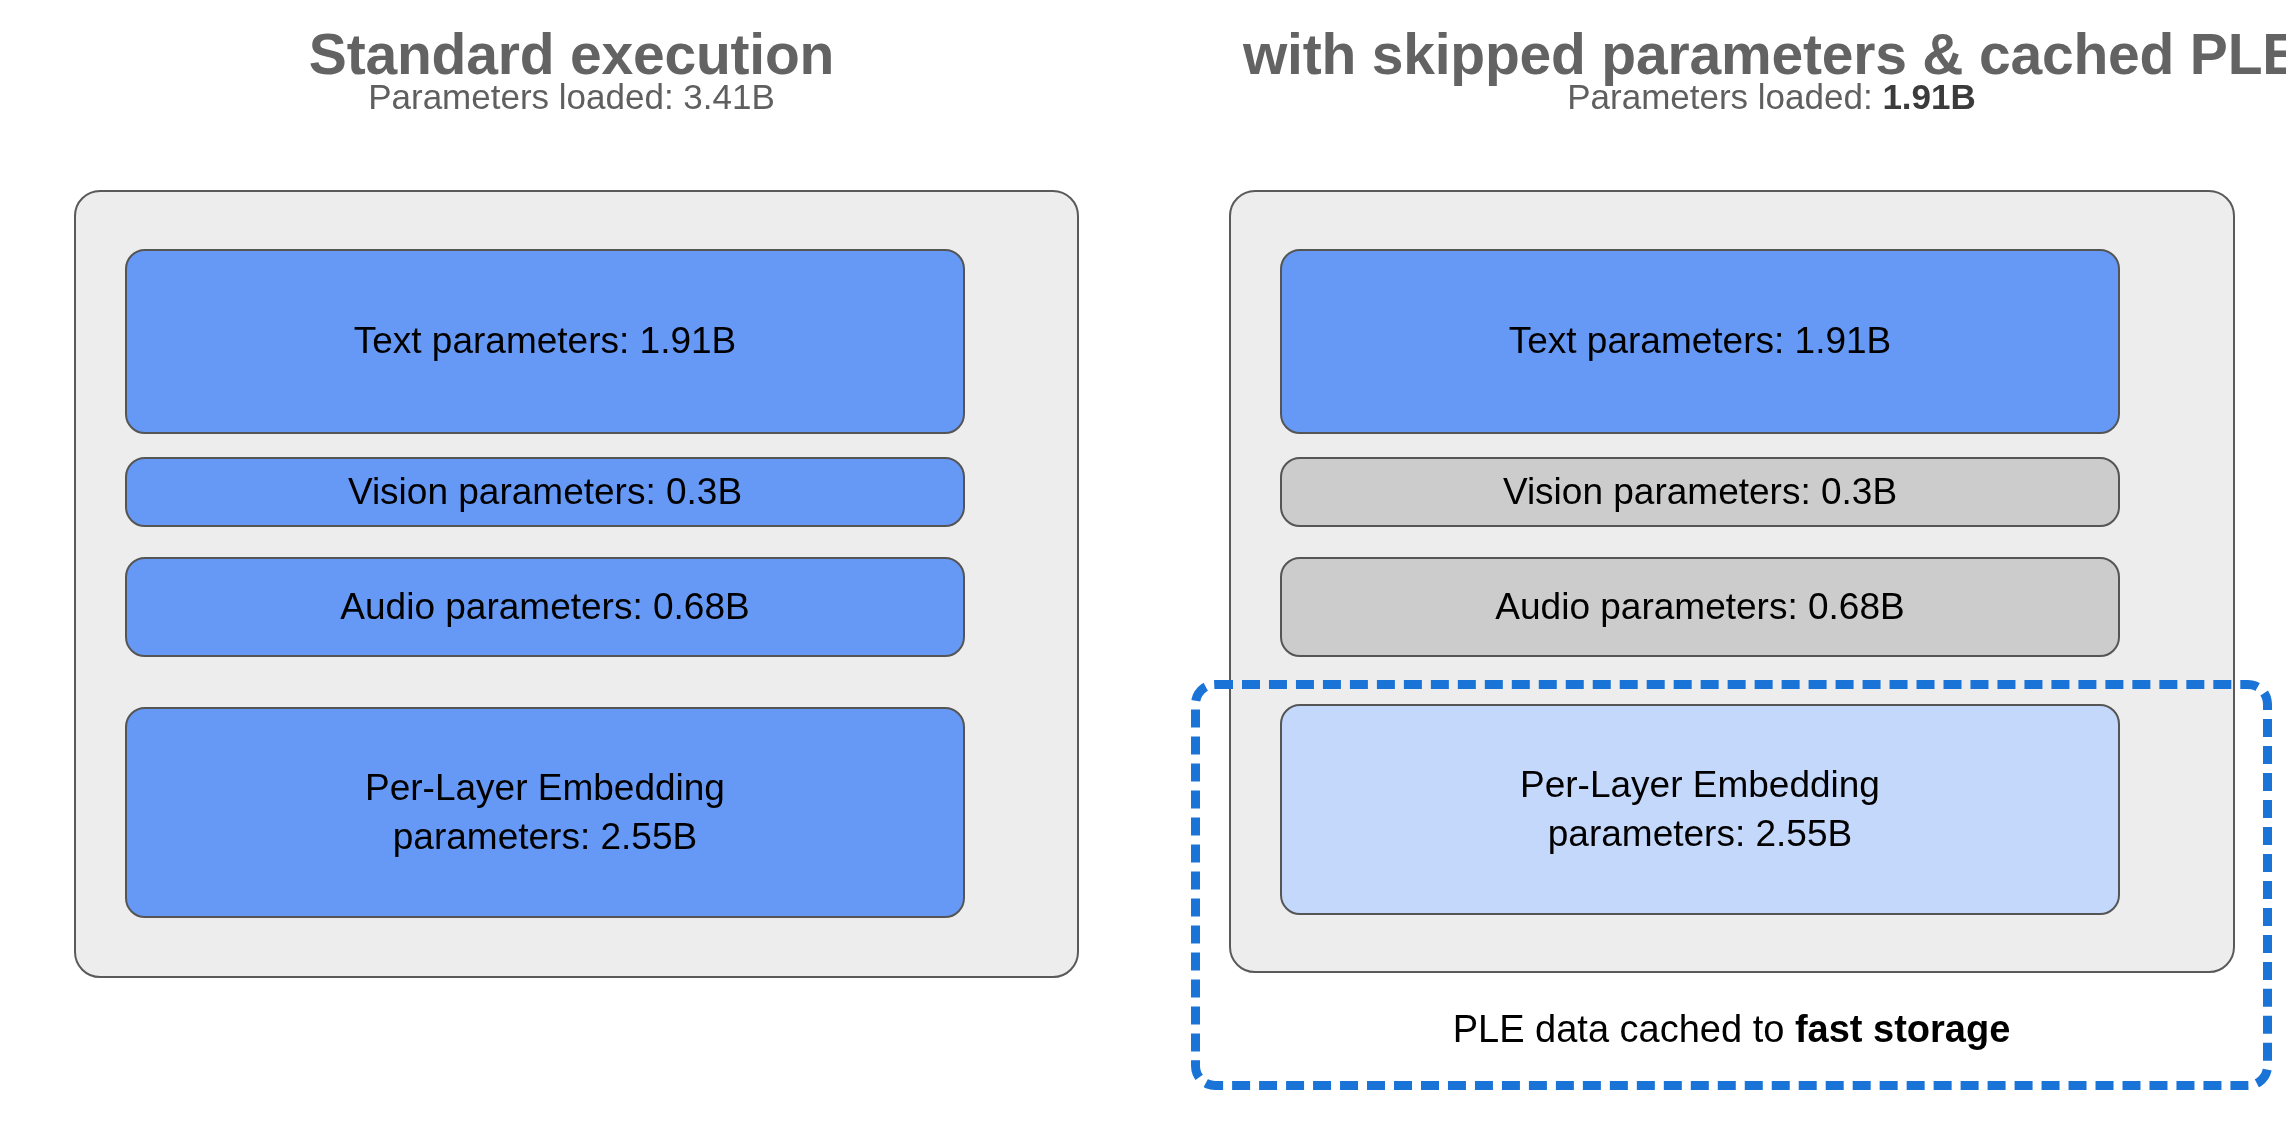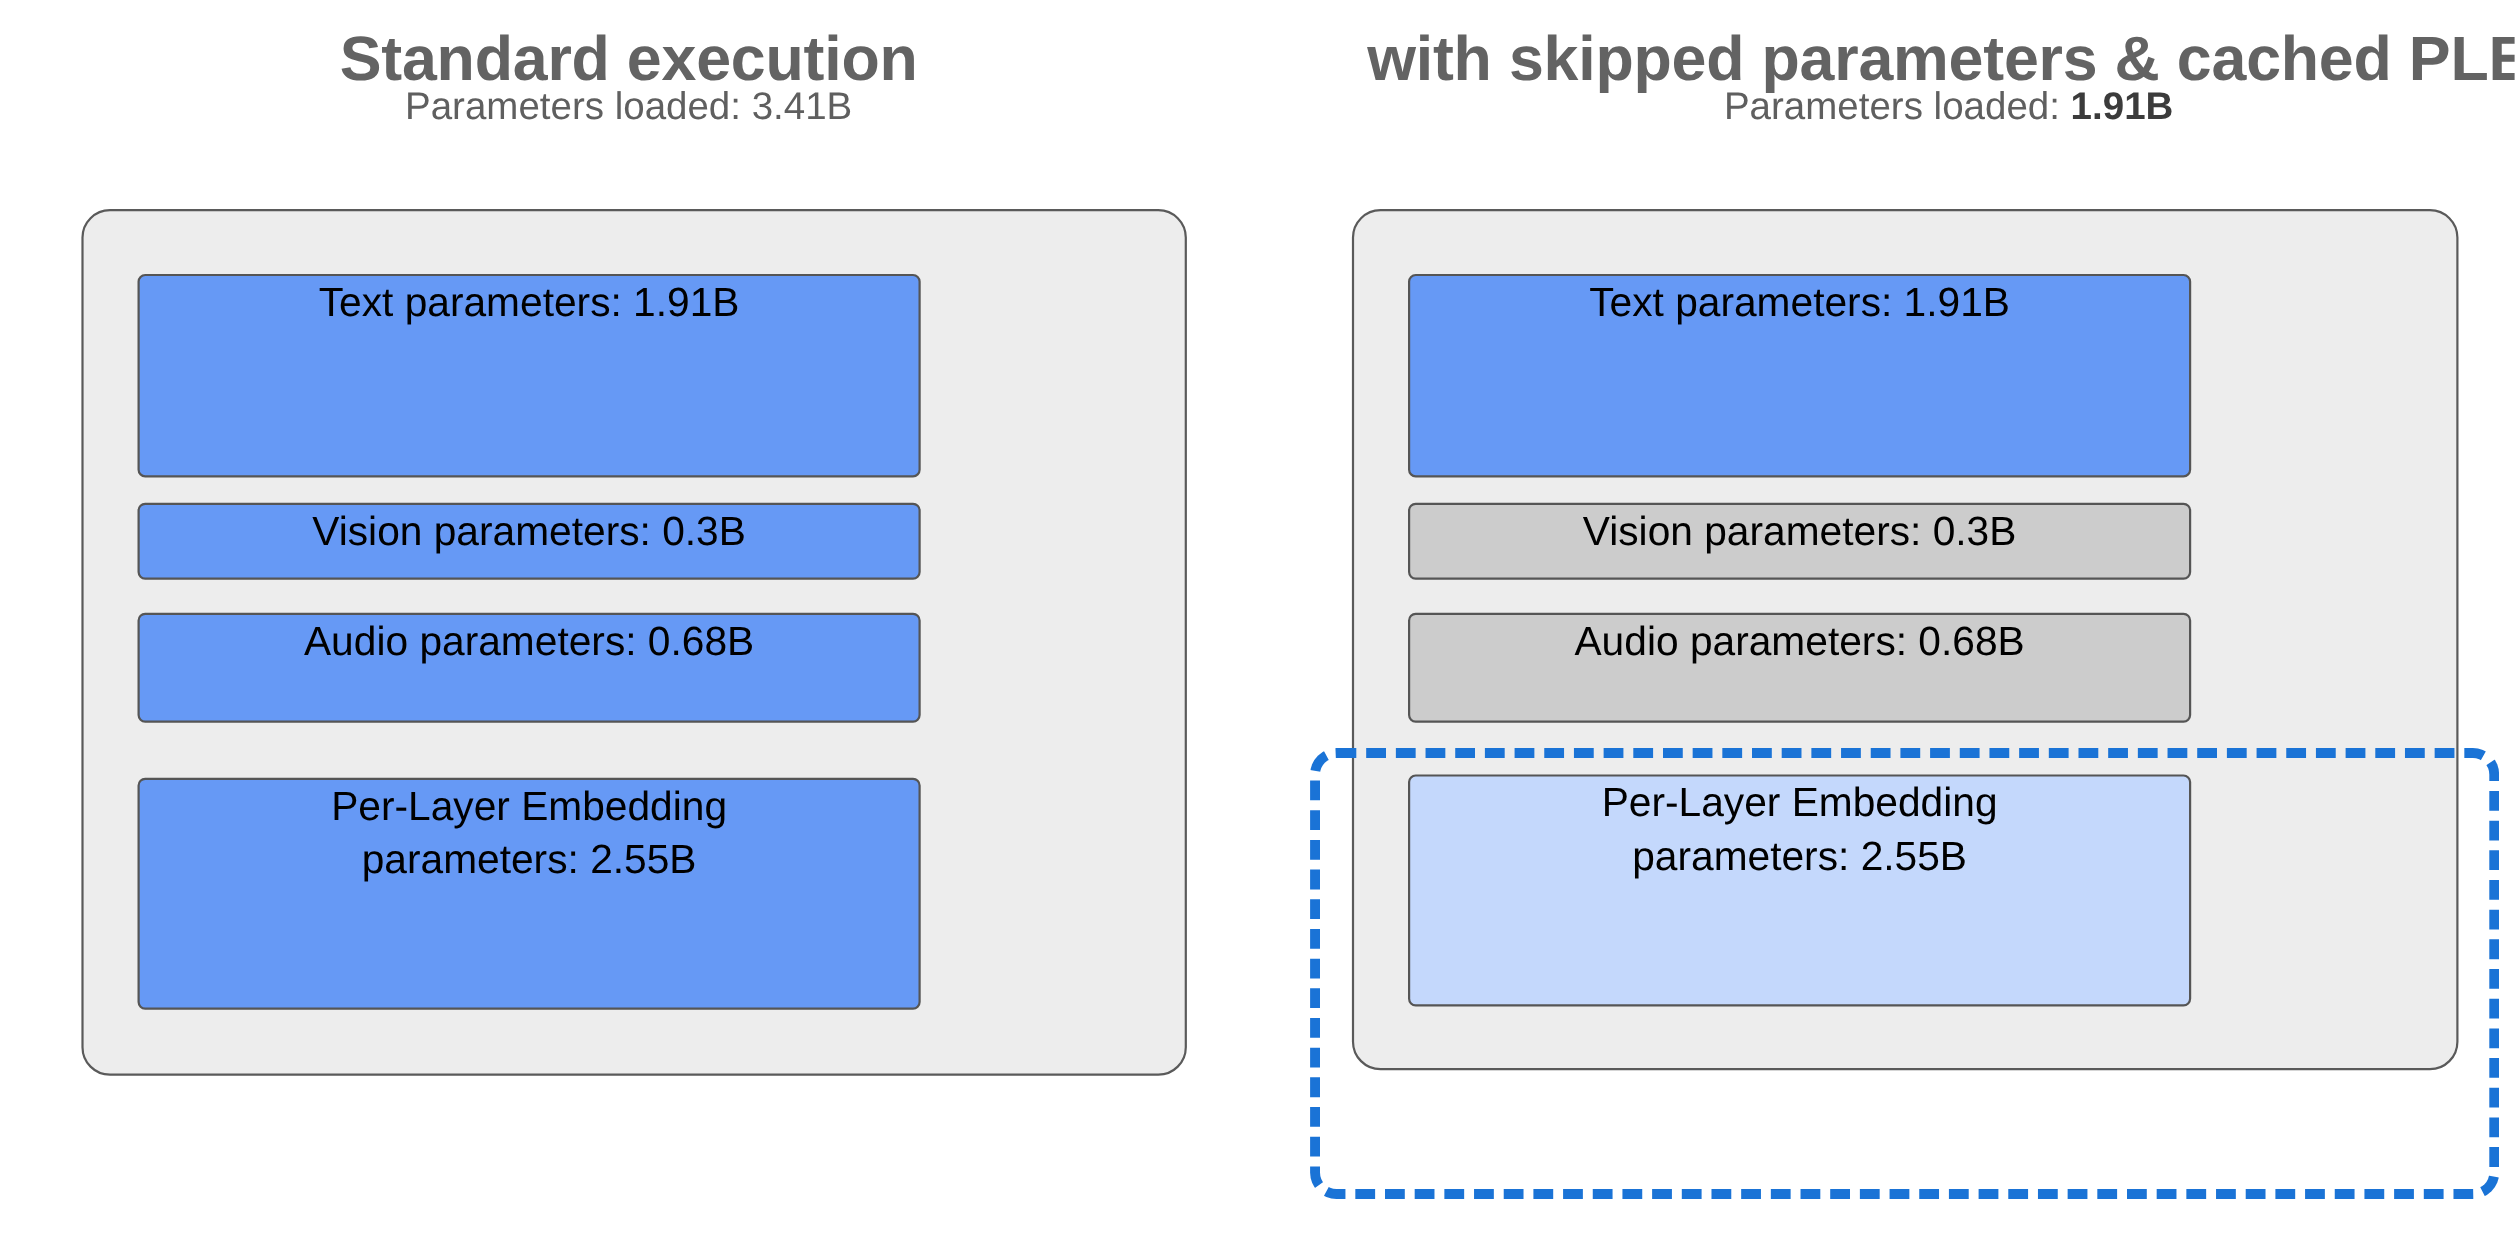--- a/index.html
+++ b/index.html
@@ -76,30 +76,30 @@
     top: 190px;
     width: 1006px;
     height: 783px;
   }
 
   
   .param-box {
     position: absolute;
     box-sizing: border-box;
     border: 2.5px solid #555555;
-    border-radius: 7px;
+    border-radius: 20px;
     display: flex;
-    align-items: flex-start;
+    align-items: center;
     justify-content: center;
     text-align: center;
     font-size: 37px;
     line-height: 1.32;
     color: #000000;
     left: 49px;
-    width: 712px;
+    width: 840px;
   }
   .fill-blue  { background: #6699f5; }
   .fill-grey  { background: #cccccc; }
   .fill-lblue { background: #c4d8fc; }
 
   
   .box-text   { top: 57px;  height: 185px; }
   .box-vision { top: 265px; height: 70px;  }
   .box-audio  { top: 365px; height: 100px; }
   .box-ple    { top: 515px; height: 211px; }
@@ -195,14 +195,17 @@
 
     <div class="param-box r-box-ple fill-lblue">
       <span class="two-line">Per-Layer Embedding
 parameters: 2.55B</span>
     </div>
 
   </div>
 
   <div class="cache-region"></div>
 
+  <div class="cache-caption">
+    <span>PLE data cached to </span><span class="strong">fast storage</span>
+  </div>
 
 </div>
 
 </body></html>

